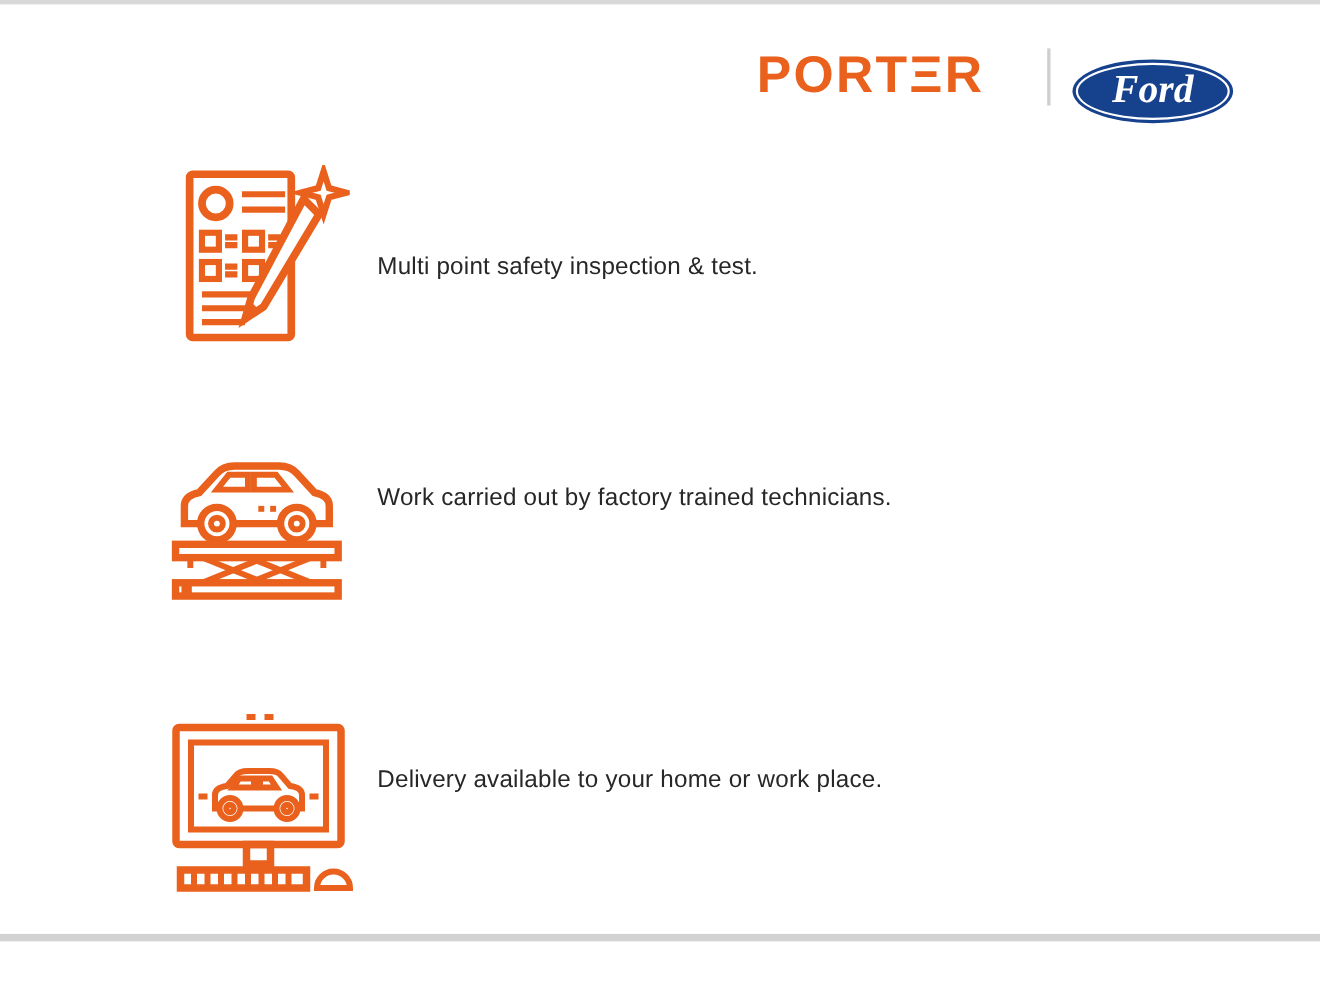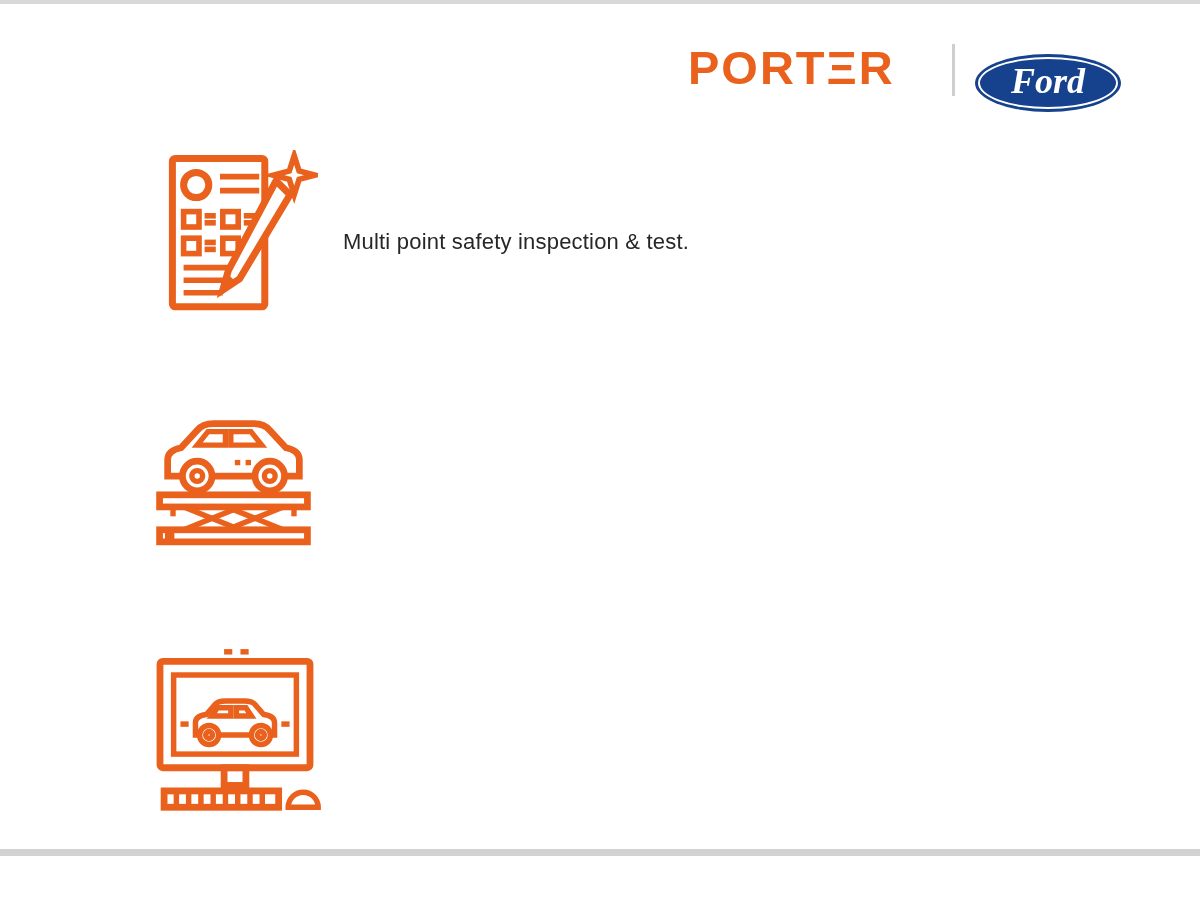--- a/index.html
+++ b/index.html
@@ -128,20 +128,21 @@
       <line class="stroke-thin" x1="70" y1="87" x2="28" y2="104"></line>
       <line class="stroke-thin" x1="60" y1="87" x2="102" y2="104"></line>
       <line class="stroke-thin" x1="102" y1="87" x2="60" y2="104"></line>
       <line class="stroke-thin" x1="20" y1="88" x2="20" y2="94"></line>
       <line class="stroke-thin" x1="110" y1="88" x2="110" y2="94"></line>
       <rect class="stroke" x="10" y="104" width="110" height="9"></rect>
       <rect class="fill-accent" x="14" y="106" width="7" height="5"></rect>
     </svg>
   </div>
   <div class="feature-text" style="top:431px;">
+    <div>Work carried out by factory trained technicians.</div>
   </div>
 
   <div class="icon-wrap" style="left:146px;top:645px;">
     <svg width="178" height="180" viewBox="0 0 130 132">
       <line class="stroke-thin" x1="57" y1="5" x2="63" y2="5"></line>
       <line class="stroke-thin" x1="69" y1="5" x2="75" y2="5"></line>
       <rect class="stroke" x="10" y="12" width="110" height="78" rx="2"></rect>
       <rect class="stroke-thin" x="20" y="22" width="90" height="58"></rect>
       <path class="stroke-thin" d="M36,66 L36,57 Q36,52 44,51 L50,44 Q52,41 58,41 L72,41 Q78,41 80,44 L86,51 Q94,52 94,57 L94,66 Z"></path>
       <polygon class="stroke-thin" points="52,46 62,46 62,52 48,52"></polygon>
@@ -158,14 +159,17 @@
       <line class="stroke-thin" x1="31" y1="107" x2="31" y2="119"></line>
       <line class="stroke-thin" x1="40" y1="107" x2="40" y2="119"></line>
       <line class="stroke-thin" x1="49" y1="107" x2="49" y2="119"></line>
       <line class="stroke-thin" x1="58" y1="107" x2="58" y2="119"></line>
       <line class="stroke-thin" x1="67" y1="107" x2="67" y2="119"></line>
       <line class="stroke-thin" x1="76" y1="107" x2="76" y2="119"></line>
       <line class="stroke-thin" x1="85" y1="107" x2="85" y2="119"></line>
       <path class="fill-white-thin" d="M104,119 a11,11 0 0 1 22,0 Z"></path>
     </svg>
   </div>
+  <div class="feature-text" style="top:687px;">
+    <div>Delivery available to your home or work place.</div>
+  </div>
 
 </div>
 
 </body></html>

